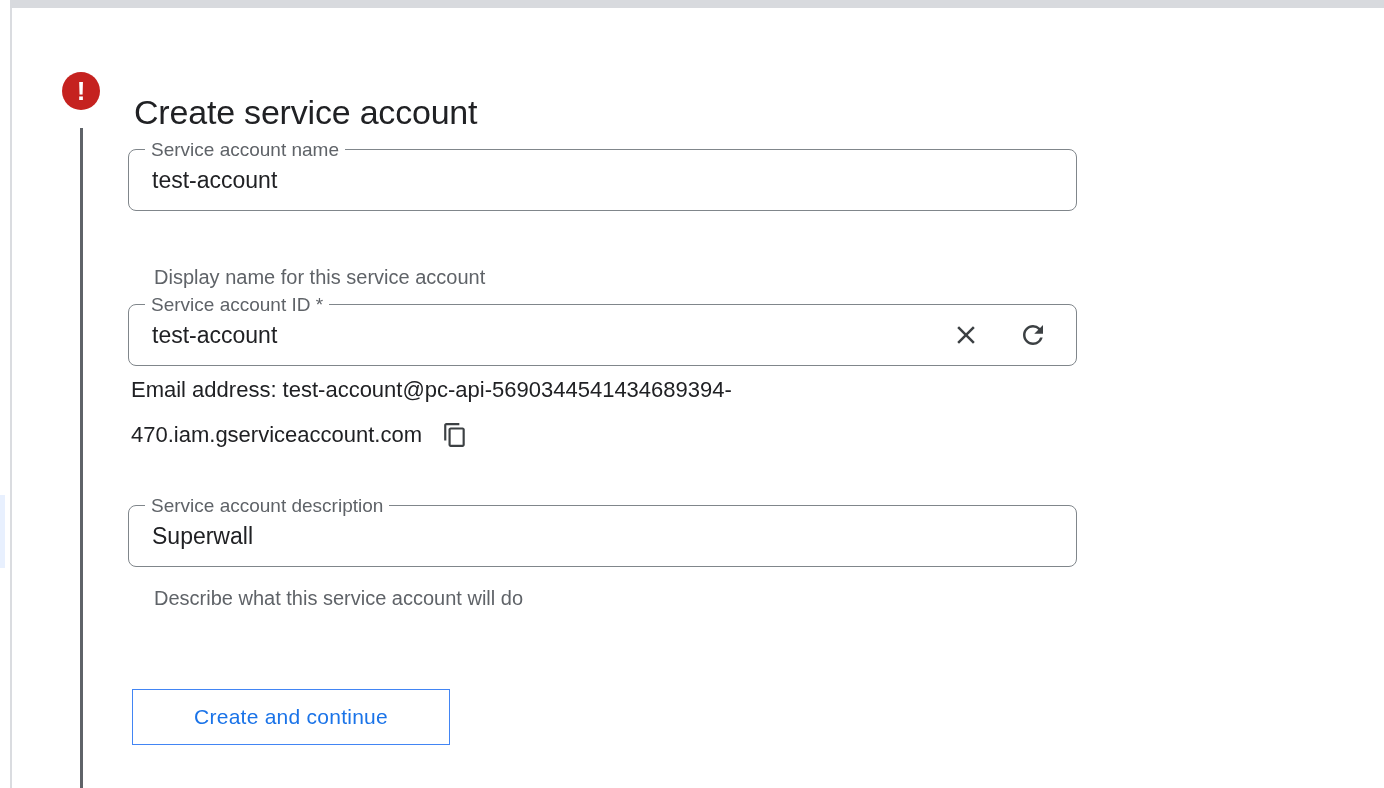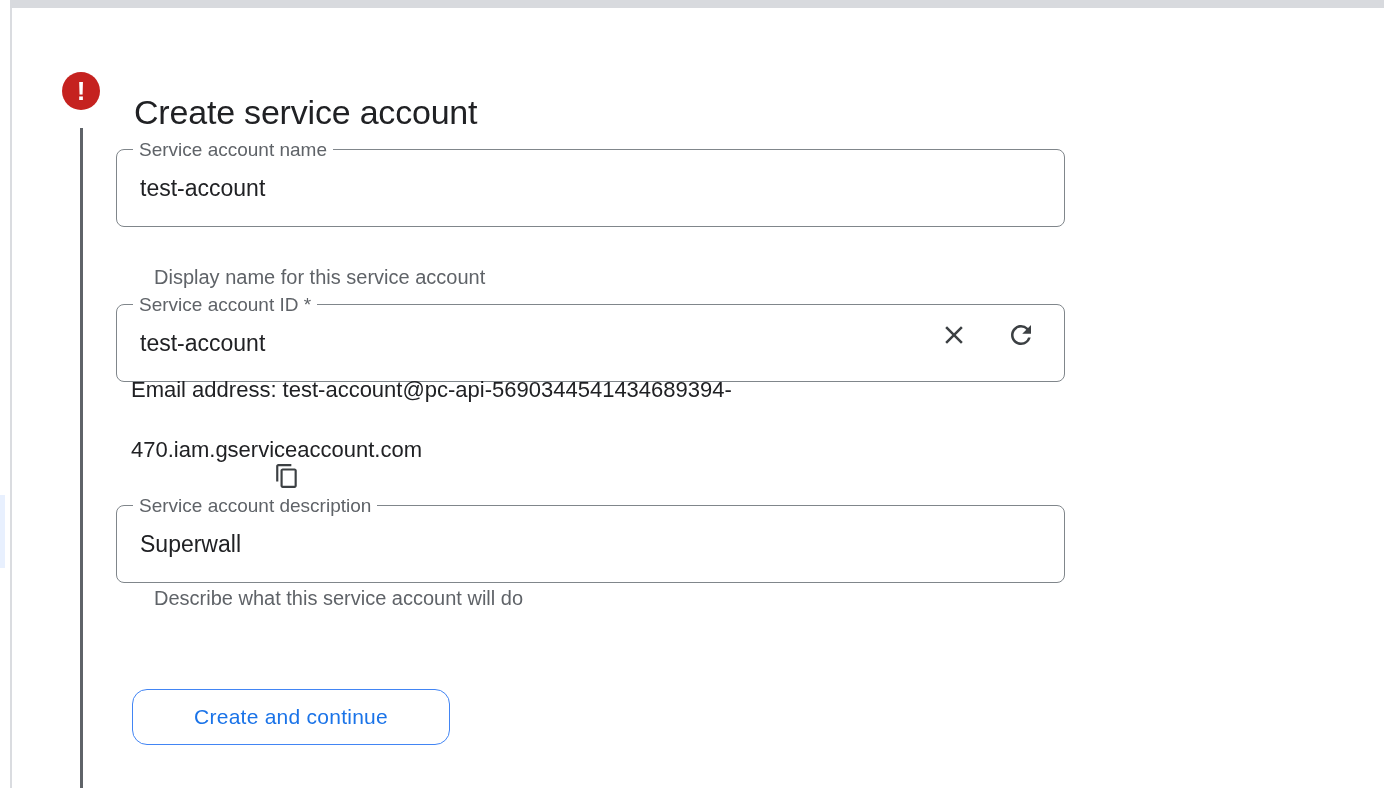--- a/index.html
+++ b/index.html
@@ -25,21 +25,21 @@
   .left-edge-highlight{position:absolute;left:0;top:495px;width:5px;height:73px;background:var(--left-highlight);}
 
   .error-badge{position:absolute;left:62px;top:72px;width:38px;height:38px;border-radius:50%;
     background:var(--error-red);color:#fff;display:flex;align-items:center;justify-content:center;
     font-size:26px;font-weight:700;line-height:1;}
   .page-title{position:absolute;left:134px;top:67px;font-size:34px;line-height:46px;
     color:var(--text-primary);font-weight:400;letter-spacing:-0.2px;margin-top:22px;}
 
   .stepper-line{position:absolute;left:80px;top:128px;width:2.5px;bottom:0;background:var(--stepper);}
 
-  .field{position:absolute;left:116px;width:949px;height:78px;border:1.5px solid var(--field-border);
+  .field{position:absolute;left:128px;width:949px;height:62px;border:1.5px solid var(--field-border);
     border-radius:8px;background:#fff;}
   .field-label{position:absolute;top:-11px;left:16px;background:#fff;padding:0 6px;
     font-size:19px;line-height:21px;color:var(--text-secondary);white-space:nowrap;}
   .field input{position:absolute;left:23px;top:1px;height:calc(100% - 2px);border:none;outline:none;
     background:transparent;font-family:"Liberation Sans", sans-serif;font-size:23px;color:var(--text-primary);}
   .field input.full{width:calc(100% - 50px);}
   .field input.with-icons{width:calc(100% - 190px);}
 
   .helper-text{position:absolute;left:154px;font-size:20px;color:var(--text-secondary);white-space:nowrap;}
 
@@ -47,21 +47,21 @@
     display:flex;align-items:center;}
 
   .icon-btn{position:absolute;width:30px;height:30px;border:none;background:transparent;cursor:pointer;
     display:flex;align-items:center;justify-content:center;padding:0;}
   .icon-btn svg{display:block;}
 
   .copy-btn{border:none;background:transparent;cursor:pointer;margin-left:20px;padding:0;
     display:inline-flex;align-items:center;}
 
   .create-btn{position:absolute;left:132px;top:689px;width:318px;height:56px;background:#fff;
-    border:1.5px solid var(--button-border-blue);border-radius:15px;color:var(--primary-blue);
+    border:1.5px solid var(--button-border-blue);border-radius:0;color:var(--primary-blue);
     font-family:"Liberation Sans", sans-serif;font-size:21px;font-weight:500;letter-spacing:0.25px;cursor:pointer;}
 </style>
 </head>
 <body>
 
 <div class="screen">
 
   <div class="top-strip"></div>
   <div class="left-border-line"></div>
   <div class="left-edge-highlight"></div>
@@ -90,21 +90,21 @@
     </button>
     <button class="icon-btn" style="right:28px;top:15px;">
       <svg width="30" height="30" viewBox="0 0 24 24" fill="#3c4043">
         <path d="M17.65 6.35A7.96 7.96 0 0 0 12 4c-4.42 0-7.99 3.58-7.99 8s3.57 8 7.99 8c3.73 0 6.84-2.55 7.73-6h-2.08A5.99 5.99 0 0 1 12 18c-3.31 0-6-2.69-6-6s2.69-6 6-6c1.66 0 3.14.69 4.22 1.78L13 11h7V4l-2.35 2.35z"></path>
       </svg>
     </button>
   </div>
 
   <div class="email-line" style="top:377px;text-align:right;">Email address: test-account@pc-api-5690344541434689394-</div>
 
-  <div class="email-line" style="top:437px;flex-direction:column;">
+  <div class="email-line" style="top:422px;">
     <span>470.iam.gserviceaccount.com</span>
     <button class="copy-btn">
       <svg width="26" height="26" viewBox="0 0 24 24" fill="#3c4043">
         <path d="M16 1H4c-1.1 0-2 .9-2 2v14h2V3h12V1zm3 4H8c-1.1 0-2 .9-2 2v14c0 1.1.9 2 2 2h11c1.1 0 2-.9 2-2V7c0-1.1-.9-2-2-2zm0 16H8V7h11v14z"></path>
       </svg>
     </button>
   </div>
 
   <div class="field" style="top:505px;">
     <span class="field-label">Service account description</span>

